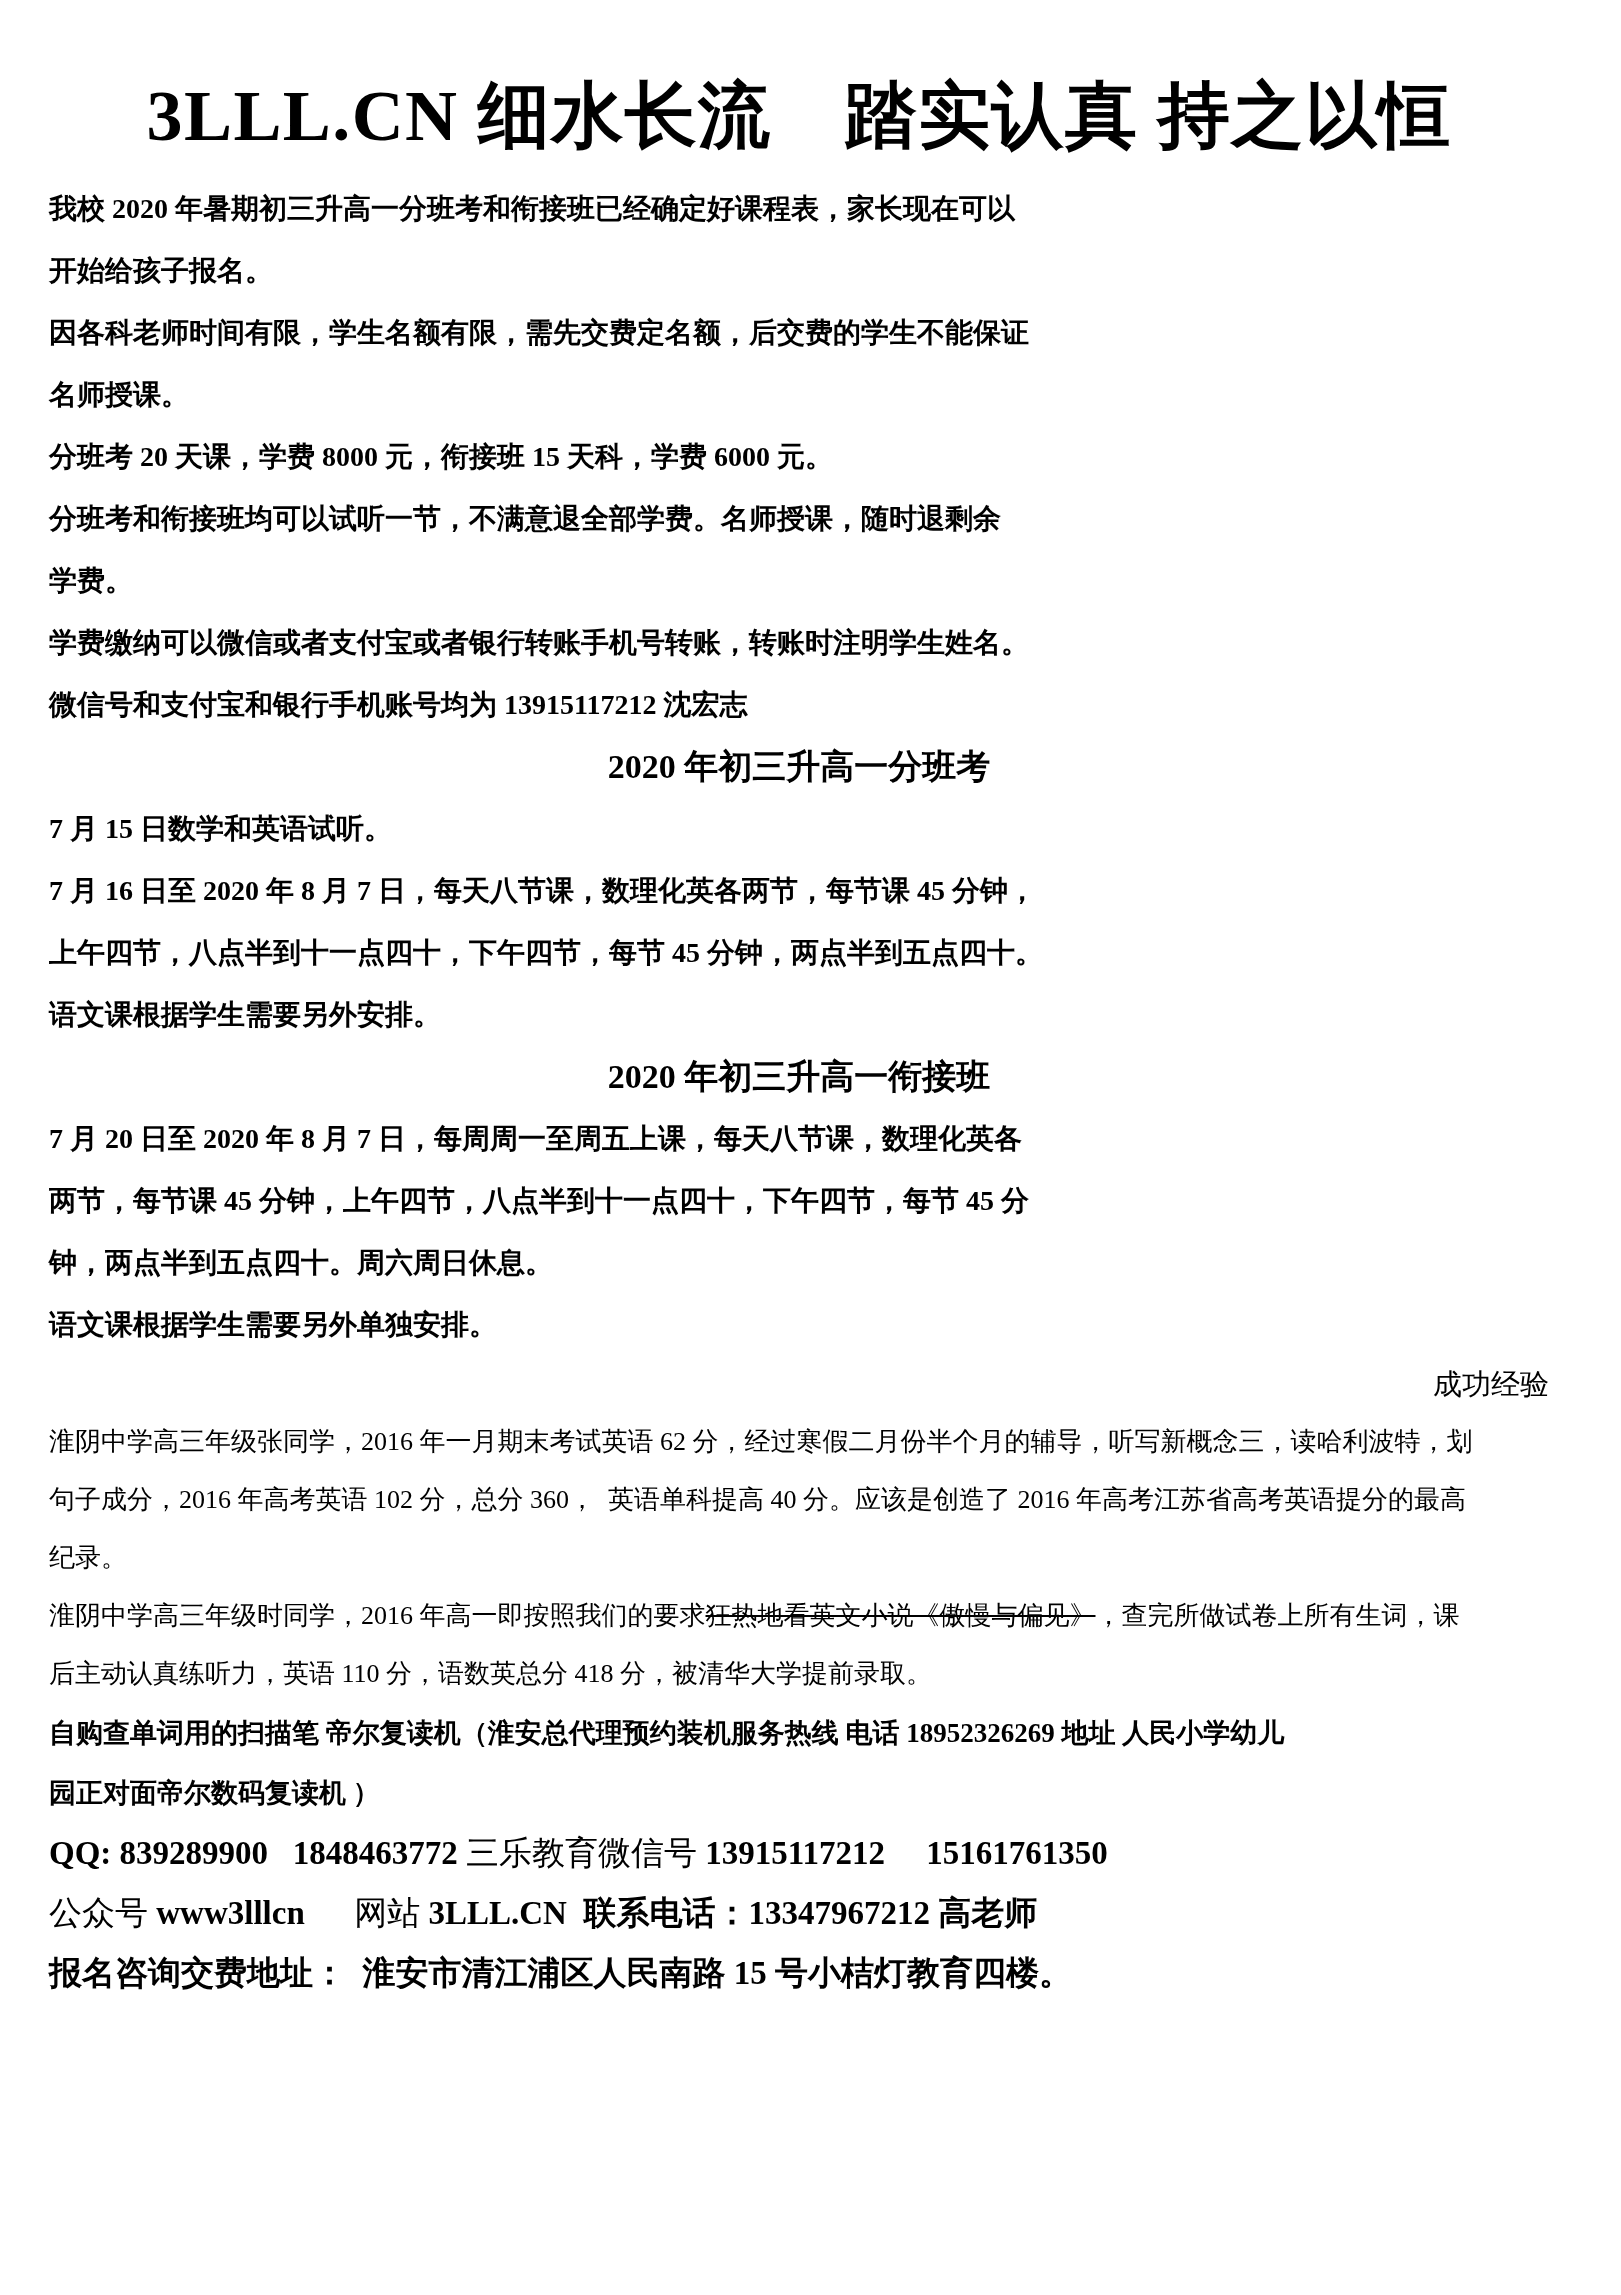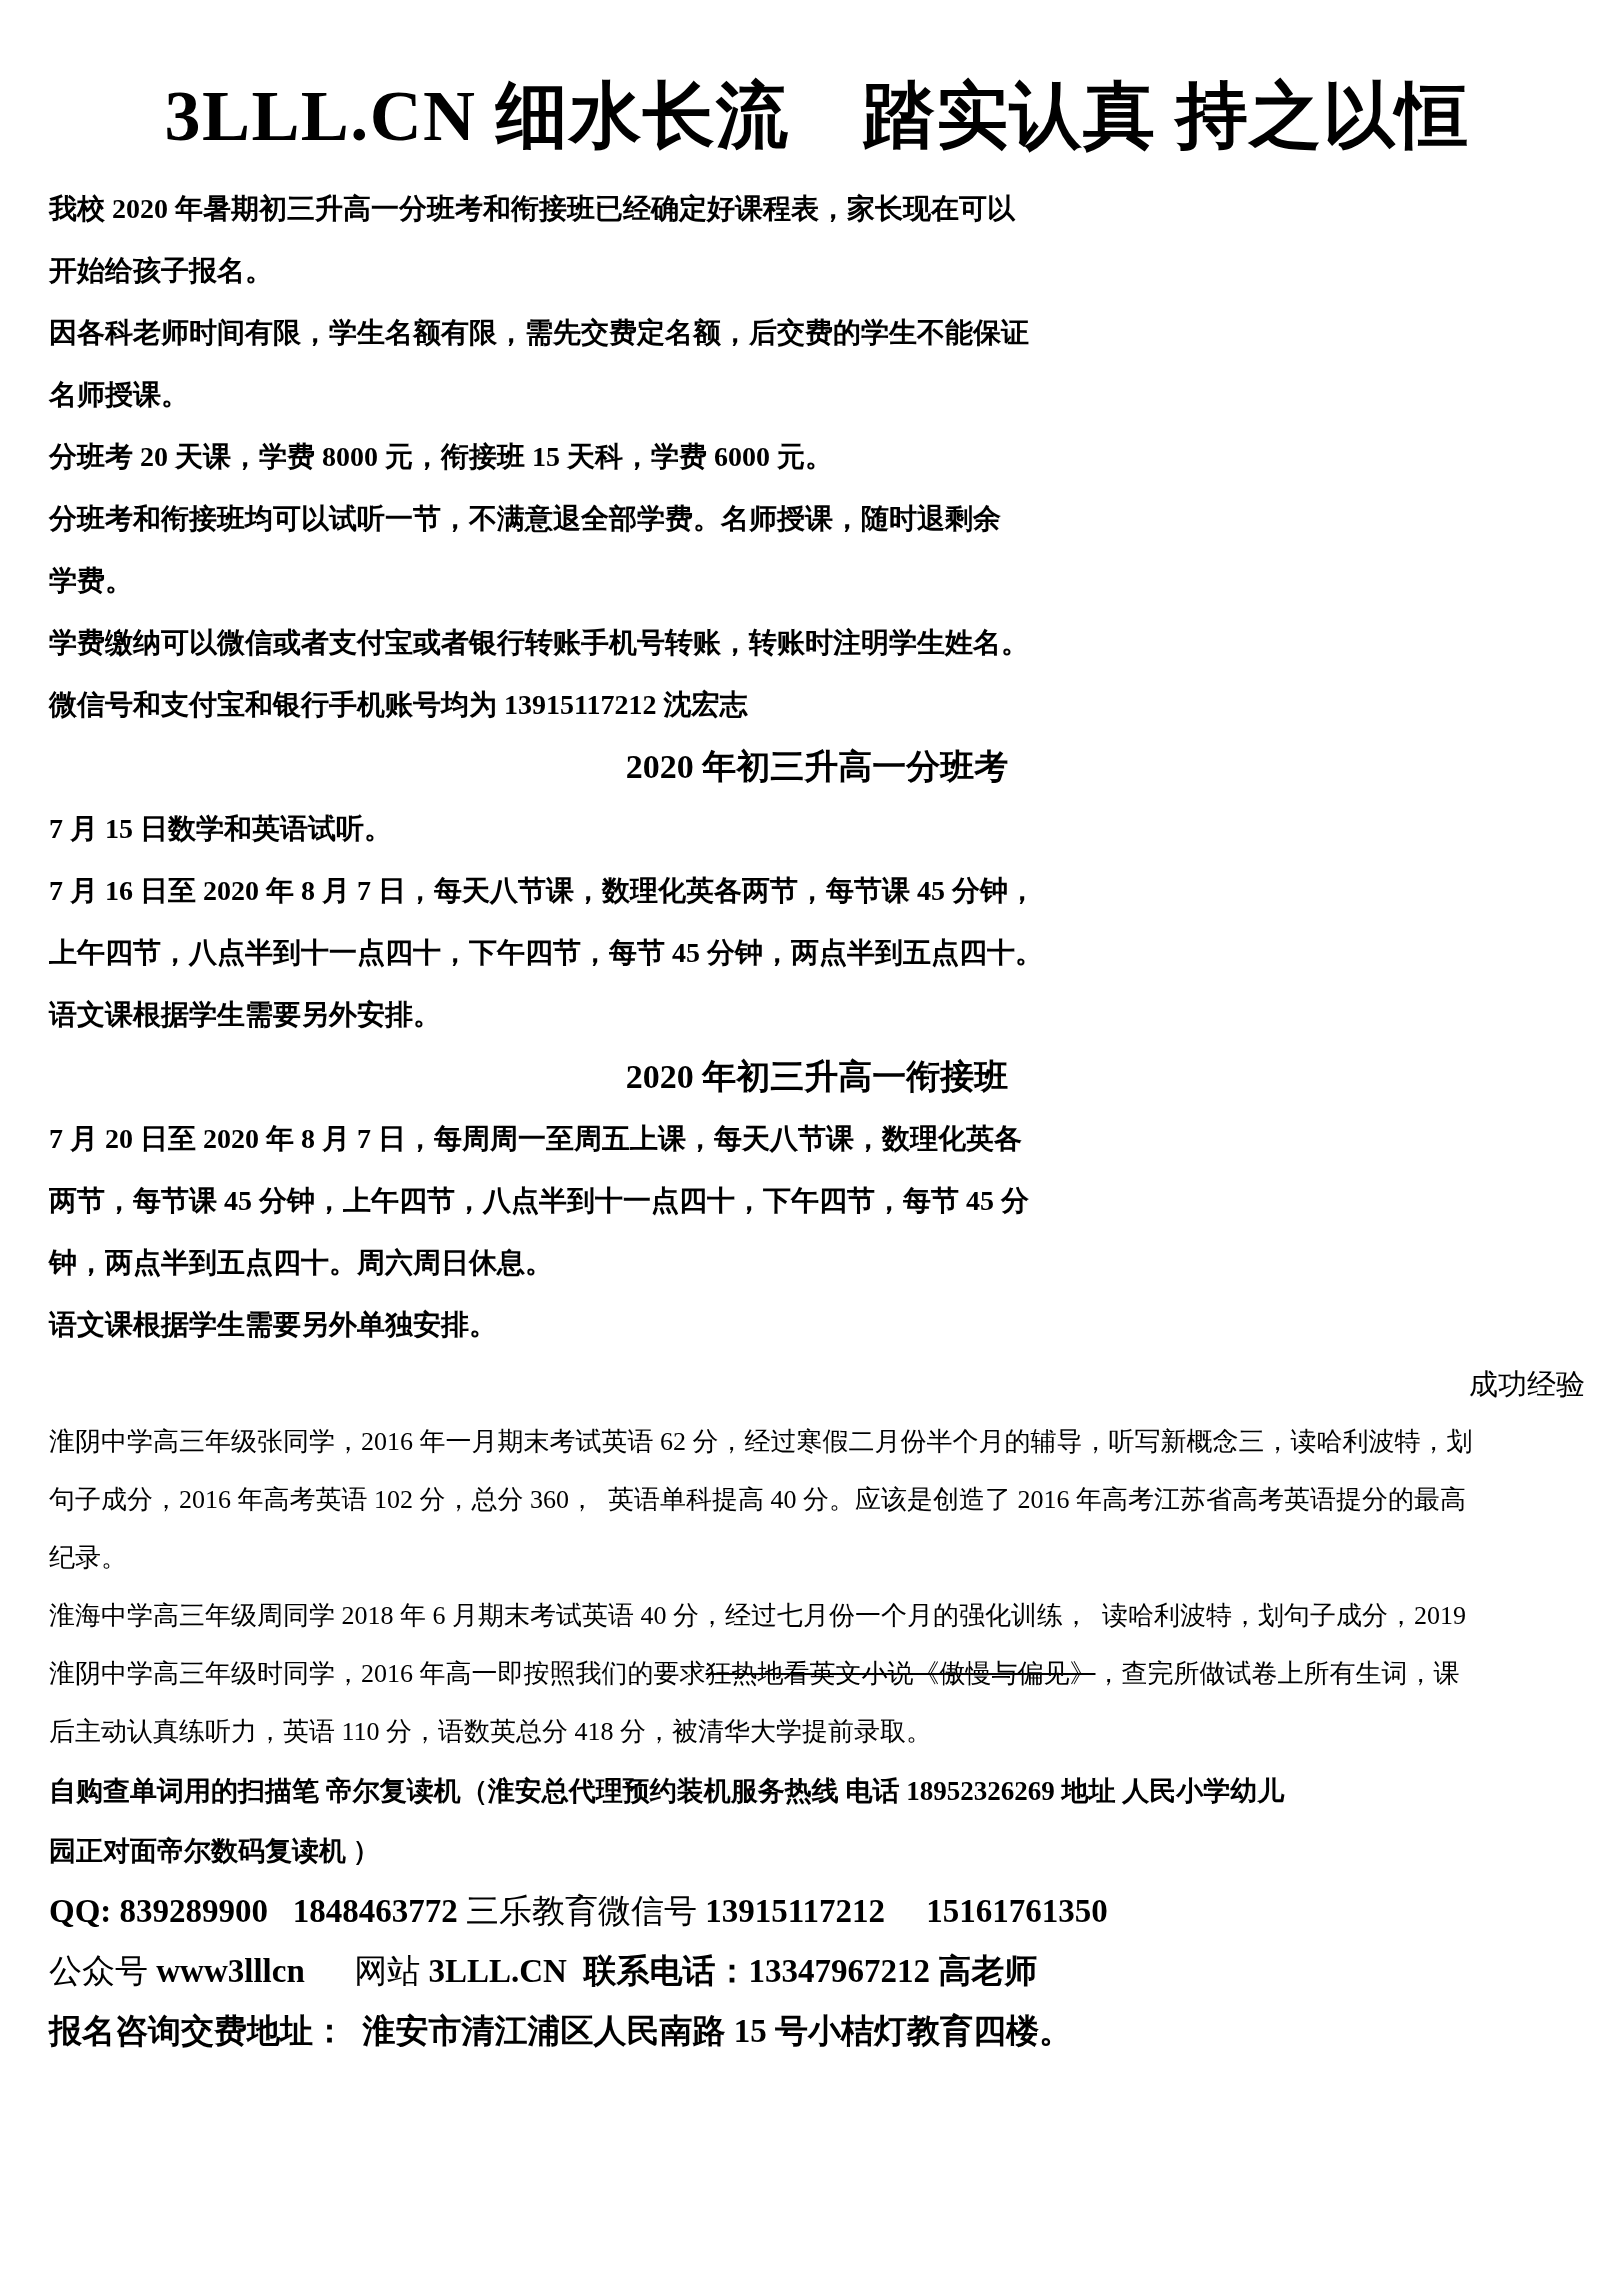--- a/index.html
+++ b/index.html
@@ -8,21 +8,21 @@
     font-family: "Liberation Serif", "DejaVu Serif", serif;
   }
   .page {
     position: relative;
     width: 1621px;
     height: 2295px;
     margin: 0 auto;
     background: #ffffff;
     color: #000000;
     box-sizing: border-box;
-    padding: 62px 36px 0 49px;
+    padding: 62px 72px 0 49px;
     overflow: hidden;
   }
   .line { white-space: pre-wrap; }
   .l-title {
     font-size: 72px;
     line-height: 109px;
     font-weight: bold;
     text-align: center;
     margin-bottom: 7.2px;
     letter-spacing: 1.4px;
@@ -58,21 +58,20 @@
     <div class="line l-body"><span>语文课根据学生需要另外安排。</span></div>
     <div class="line l-heading"><span>2020 年初三升高一衔接班</span></div>
     <div class="line l-body"><span>7 月 20 日至 2020 年 8 月 7 日，每周周一至周五上课，每天八节课，数理化英各</span></div>
     <div class="line l-body"><span>两节，每节课 45 分钟，上午四节，八点半到十一点四十，下午四节，每节 45 分</span></div>
     <div class="line l-body"><span>钟，两点半到五点四十。周六周日休息。</span></div>
     <div class="line l-body"><span>语文课根据学生需要另外单独安排。</span></div>
     <div class="line l-subheading"><span>成功经验</span></div>
     <div class="line l-small"><span>淮阴中学高三年级张同学，2016 年一月期末考试英语 62 分，经过寒假二月份半个月的辅导，听写新概念三，读哈利波特，划</span></div>
     <div class="line l-small"><span>句子成分，2016 年高考英语 102 分，总分 360，  英语单科提高 40 分。应该是创造了 2016 年高考江苏省高考英语提分的最高</span></div>
     <div class="line l-small"><span>纪录。</span></div>
-    <div class="line l-small"><span>淮海中学高三年级周同学 2018 年 6 月期末考试英语 40 分，经过七月份一个月的强化训练，  读哈利波特，划句子成分，2019</span></div>
     <div class="line l-small"><span>淮阴中学高三年级时同学，2016 年高一即按照我们的要求</span><span class="seg-strike">狂热地看英文小说《傲慢与偏见》</span><span>，查完所做试卷上所有生词，课</span></div>
     <div class="line l-small"><span>后主动认真练听力，英语 110 分，语数英总分 418 分，被清华大学提前录取。</span></div>
     <div class="line l-note"><span class="seg-b">自购查单词用的扫描笔 帝尔复读机（淮安总代理预约装机服务热线 电话 18952326269 地址 人民小学幼儿</span></div>
     <div class="line l-note"><span class="seg-b">园正对面帝尔数码复读机 ）</span></div>
     <div class="line l-contact"><span class="seg-b">QQ: 839289900   1848463772 </span><span>三乐教育微信号 </span><span class="seg-b">13915117212     15161761350</span></div>
     <div class="line l-contact"><span>公众号 </span><span class="seg-b">www3lllcn</span><span>      网站 </span><span class="seg-b">3LLL.CN</span><span>  </span><span class="seg-b">联系电话：13347967212 高老师</span></div>
     <div class="line l-contact"><span class="seg-b">报名咨询交费地址：  淮安市清江浦区人民南路 15 号小桔灯教育四楼。</span></div>
   </div>
 
 

